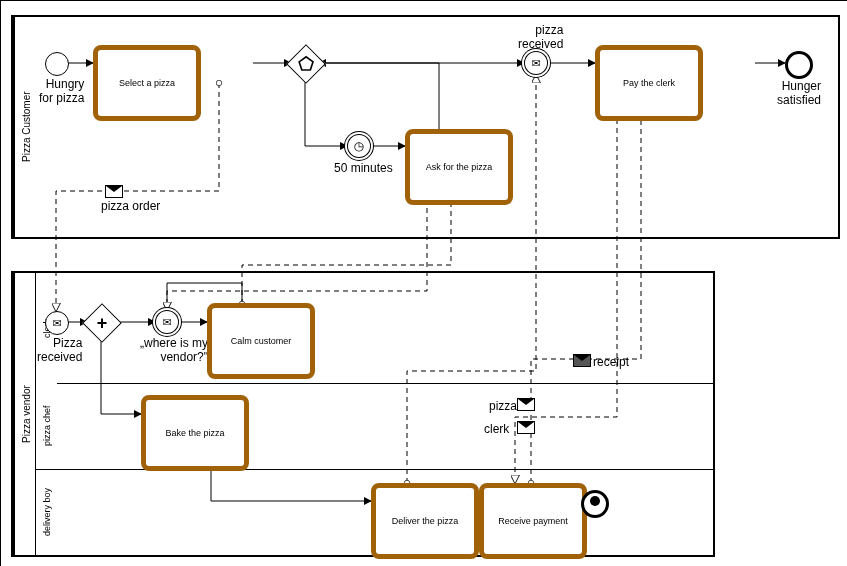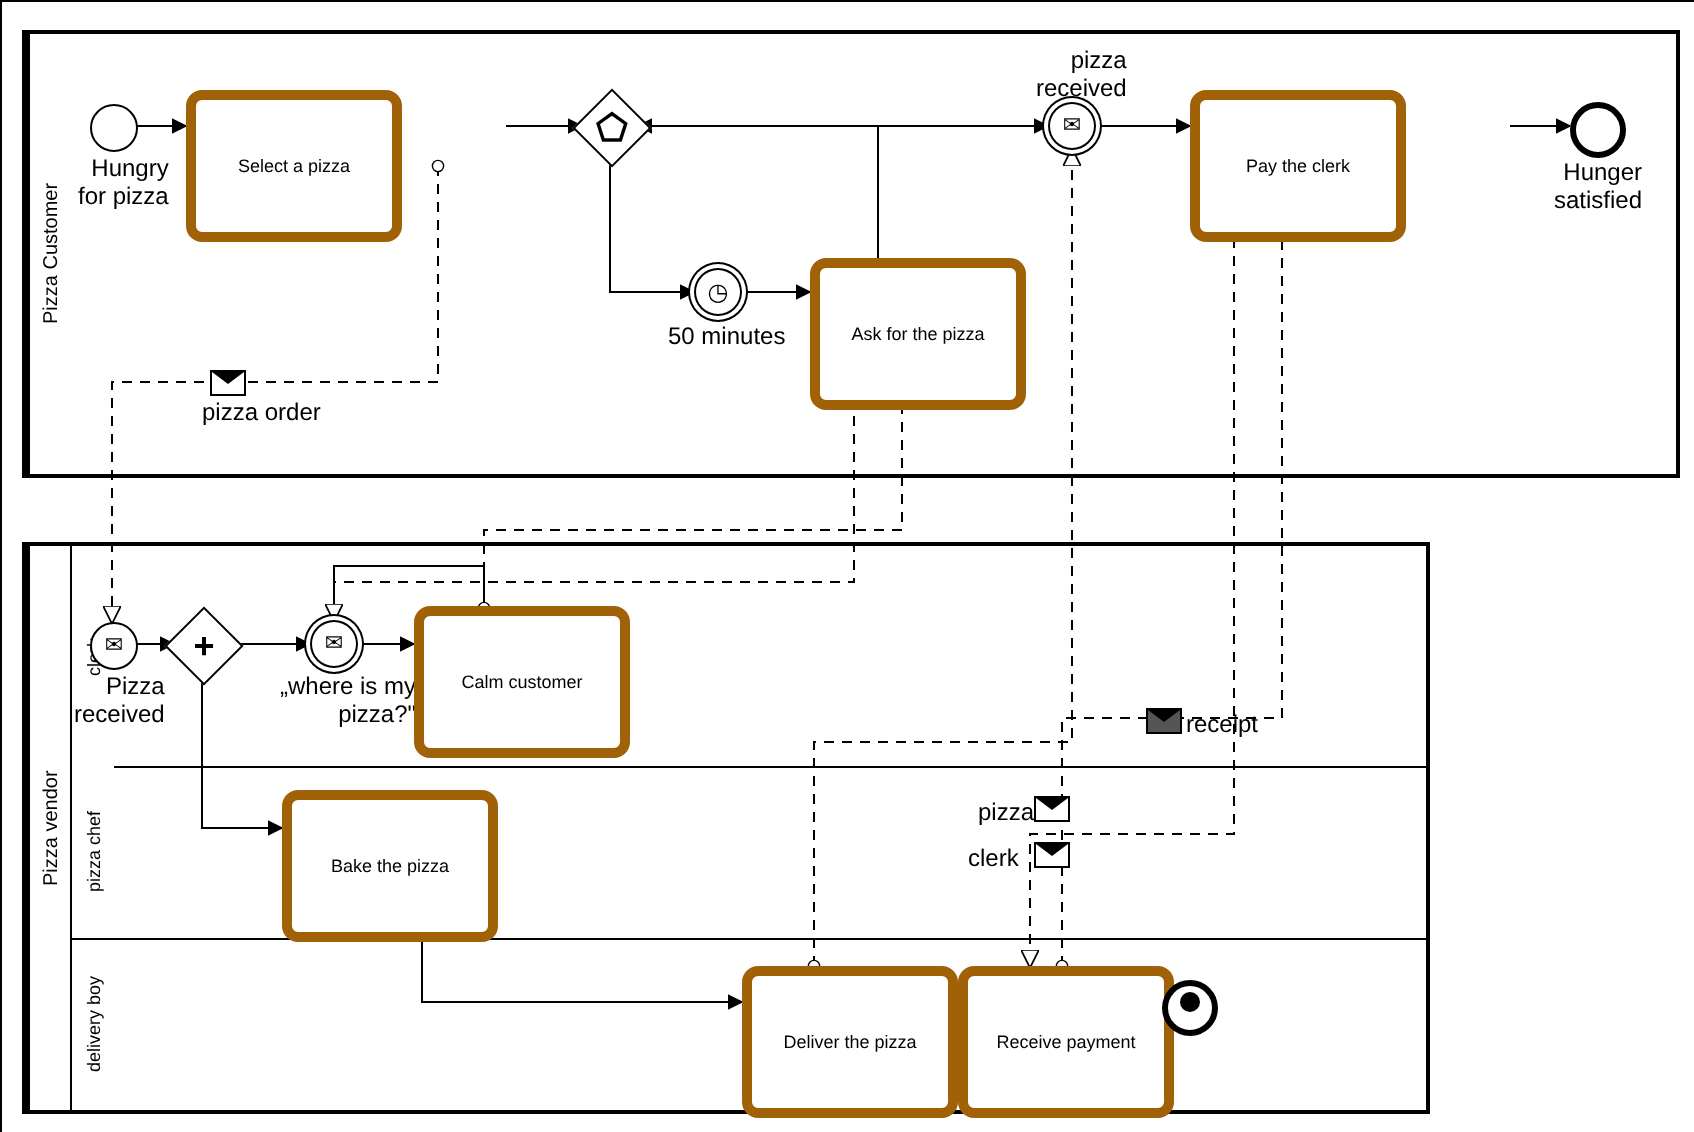--- a/index.html
+++ b/index.html
@@ -127,21 +127,21 @@
 received</div>
 
   <div class="gateway" style="left:87px;top:308px">
     <div class="gw-inner">+</div>
   </div>
 
   <div class="msg-ev dbl" style="left:155px;top:310px">
       <span class="env">✉</span>
     </div>
   <div class="label" style="left:139px;top:335px">„where is my
-pizza?"</div>
+vendor?"</div>
 
   <div class="task" style="left:206px;top:302px;width:70px;height:38px">Calm
 customer</div>
 
   <div class="task" style="left:370px;top:482px;width:70px;height:38px">Deliver the
 pizza</div>
   <div class="task" style="left:140px;top:394px;width:70px;height:38px">Bake the pizza</div>
   <div class="task" style="left:478px;top:482px;width:70px;height:38px">Receive
 payment</div>
 

